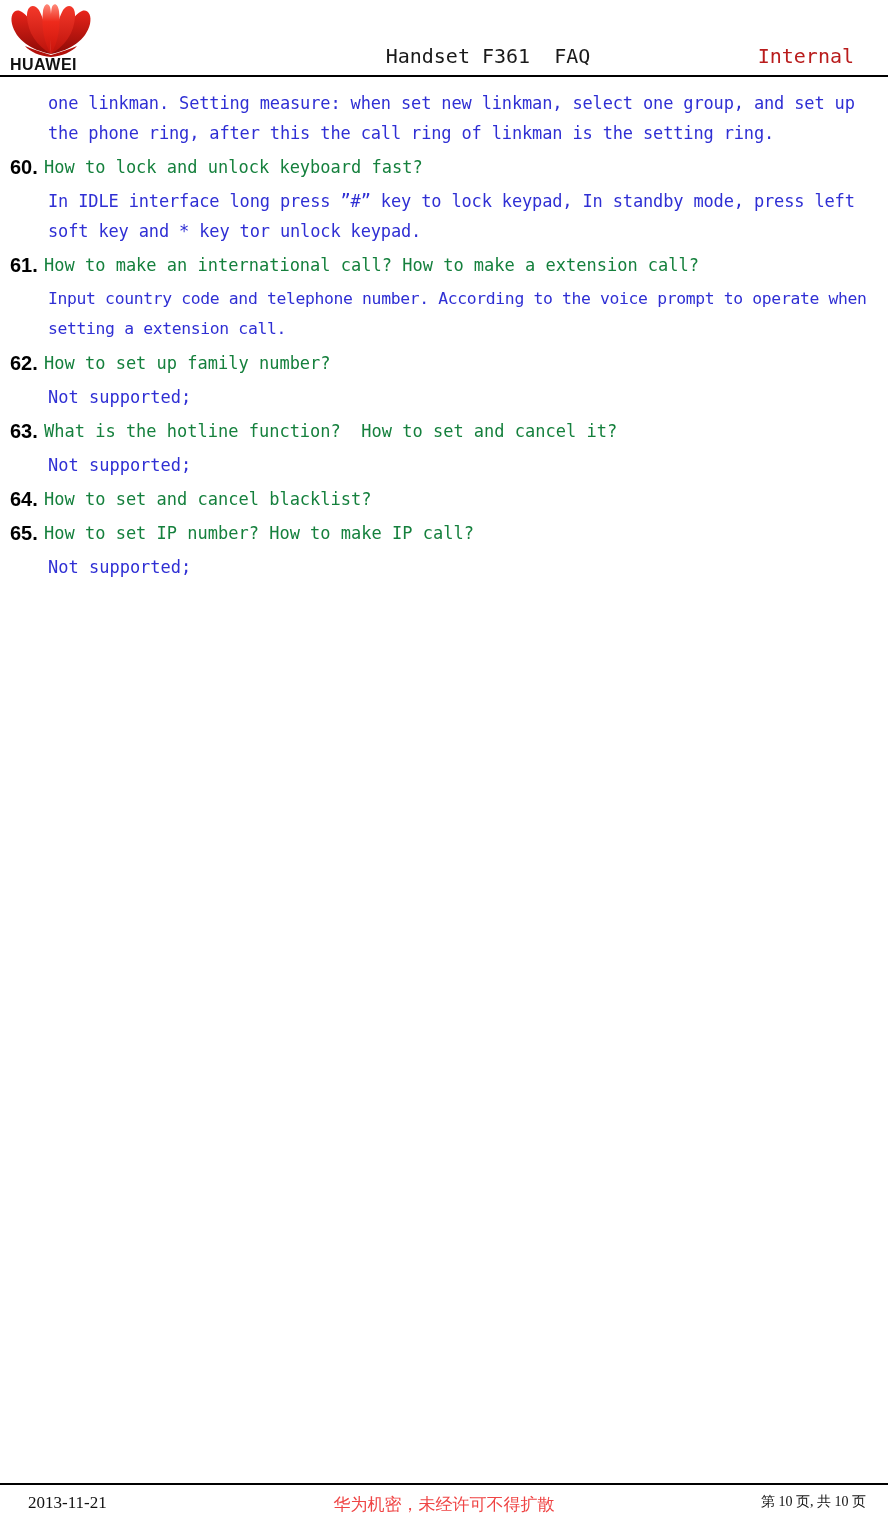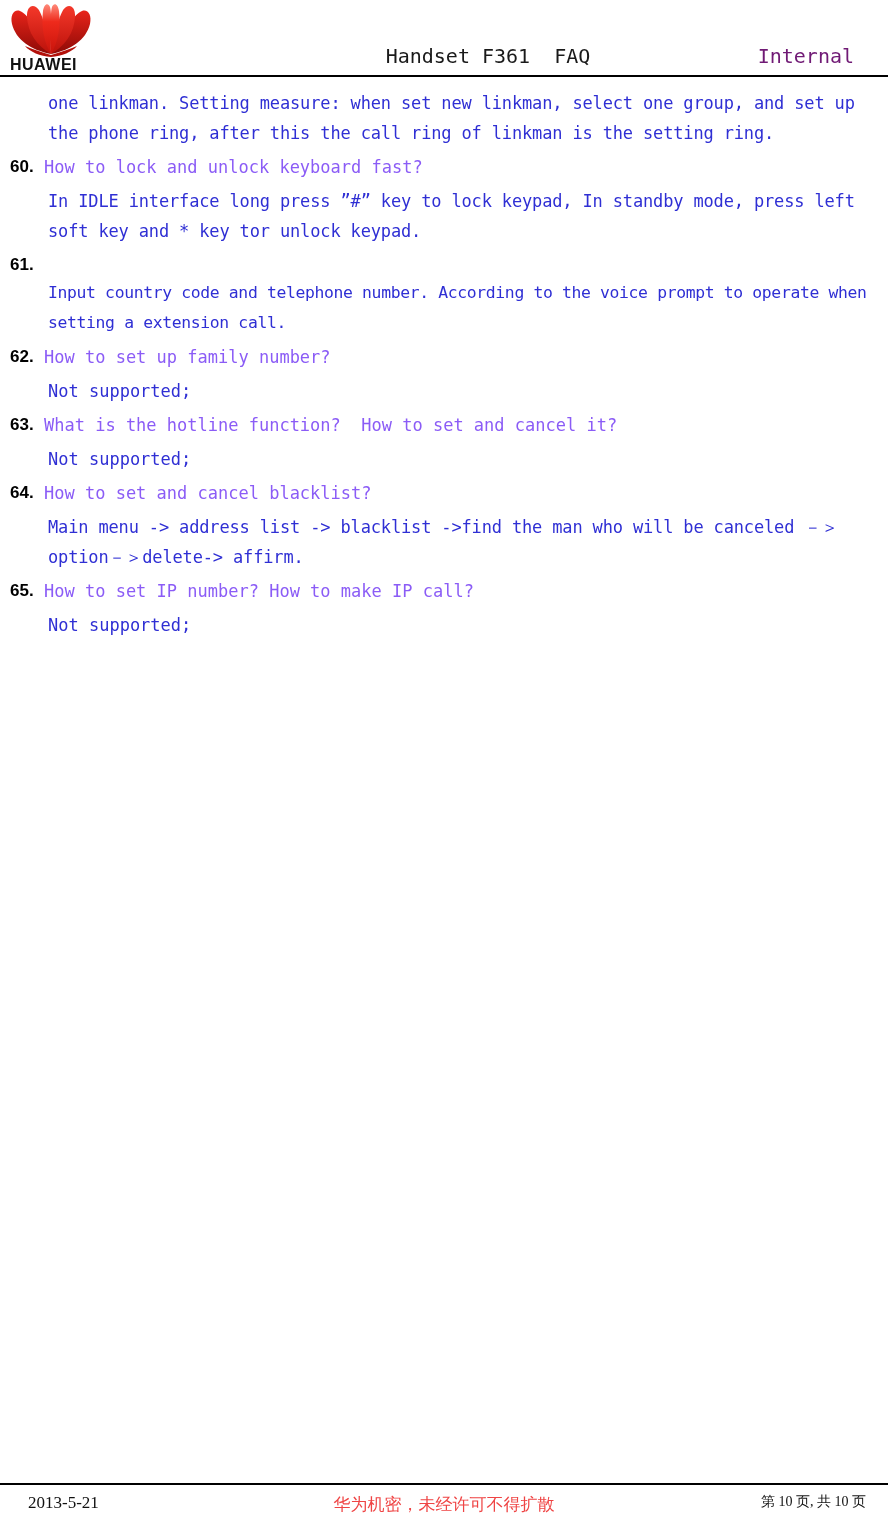--- a/index.html
+++ b/index.html
@@ -59,21 +59,21 @@
     color: #1a1a1a;
     white-space: pre;
     padding-left: 44px;
   }
   .header-right {
     position: absolute;
     right: 34px;
     top: 44px;
     font-family: "DejaVu Sans Mono", monospace;
     font-size: 20px;
-    color: #701a75;
+    color: #b91c1c;
     white-space: pre;
   }
   .header-rule {
     position: absolute;
     left: 0;
     top: 75px;
     width: 888px;
     height: 0;
     border-top: 2px solid #000000;
   }
@@ -95,28 +95,28 @@
     min-height: 24px;
   }
   .q-num {
     position: absolute;
     left: 10px;
     top: 2px;
     width: 30px;
     text-align: left;
     font-family: "Liberation Sans", sans-serif;
     font-weight: bold;
-    font-size: 17px;
+    font-size: 20px;
     color: #000000;
     line-height: 30px;
   }
   .q-text {
     font-family: "DejaVu Sans Mono", monospace;
     font-size: 17px;
-    color: #8b5cf6;
+    color: #15803d;
     line-height: 30px;
     white-space: pre-wrap;
   }
   .a-row {
     position: relative;
     padding: 2px 6px 2px 48px;
   }
   .a-text {
     font-family: "DejaVu Sans Mono", monospace;
     font-size: 17px;
@@ -243,20 +243,21 @@
       <span class="q-text">How to lock and unlock keyboard fast?</span>
     </div>
     <div class="a-row">
       <div class="a-text wrapwide">In IDLE interface long press ”#” key to lock keypad, In standby mode, press left soft key and * key tor unlock keypad.</div>
     </div>
   </div>
 
   <div class="faq-block">
     <div class="q-row">
       <span class="q-num">61.</span>
+      <span class="q-text">How to make an international call? How to make a extension call?</span>
     </div>
     <div class="a-row">
       <div class="a-text condensed">Input country code and telephone number. According to the voice prompt to operate when setting a extension call.</div>
     </div>
   </div>
 
   <div class="faq-block">
     <div class="q-row">
       <span class="q-num">62.</span>
       <span class="q-text">How to set up family number?</span>
@@ -273,38 +274,35 @@
     </div>
     <div class="a-row">
       <div class="a-text">Not supported;</div>
     </div>
   </div>
 
   <div class="faq-block">
     <div class="q-row">
       <span class="q-num">64.</span>
       <span class="q-text">How to set and cancel blacklist?</span>
-    </div>
-    <div class="a-row">
-      <div class="a-text wrapwide">Main menu -&gt; address list -&gt; blacklist -&gt;find the man who will be canceled －＞option－＞delete-&gt; affirm.</div>
     </div>
   </div>
 
   <div class="faq-block">
     <div class="q-row">
       <span class="q-num">65.</span>
       <span class="q-text">How to set IP number? How to make IP call?</span>
     </div>
     <div class="a-row">
       <div class="a-text">Not supported;</div>
     </div>
   </div>
 
 </div>
 
 <div class="page-footer">
   <div class="footer-rule"></div>
   <div class="footer-inner">
-    <div class="footer-date">2013-5-21</div>
+    <div class="footer-date">2013-11-21</div>
     <div class="footer-center">华为机密，未经许可不得扩散</div>
     <div class="footer-pages">第 10 页, 共 10 页</div>
   </div>
 </div>
 
 </body></html>

